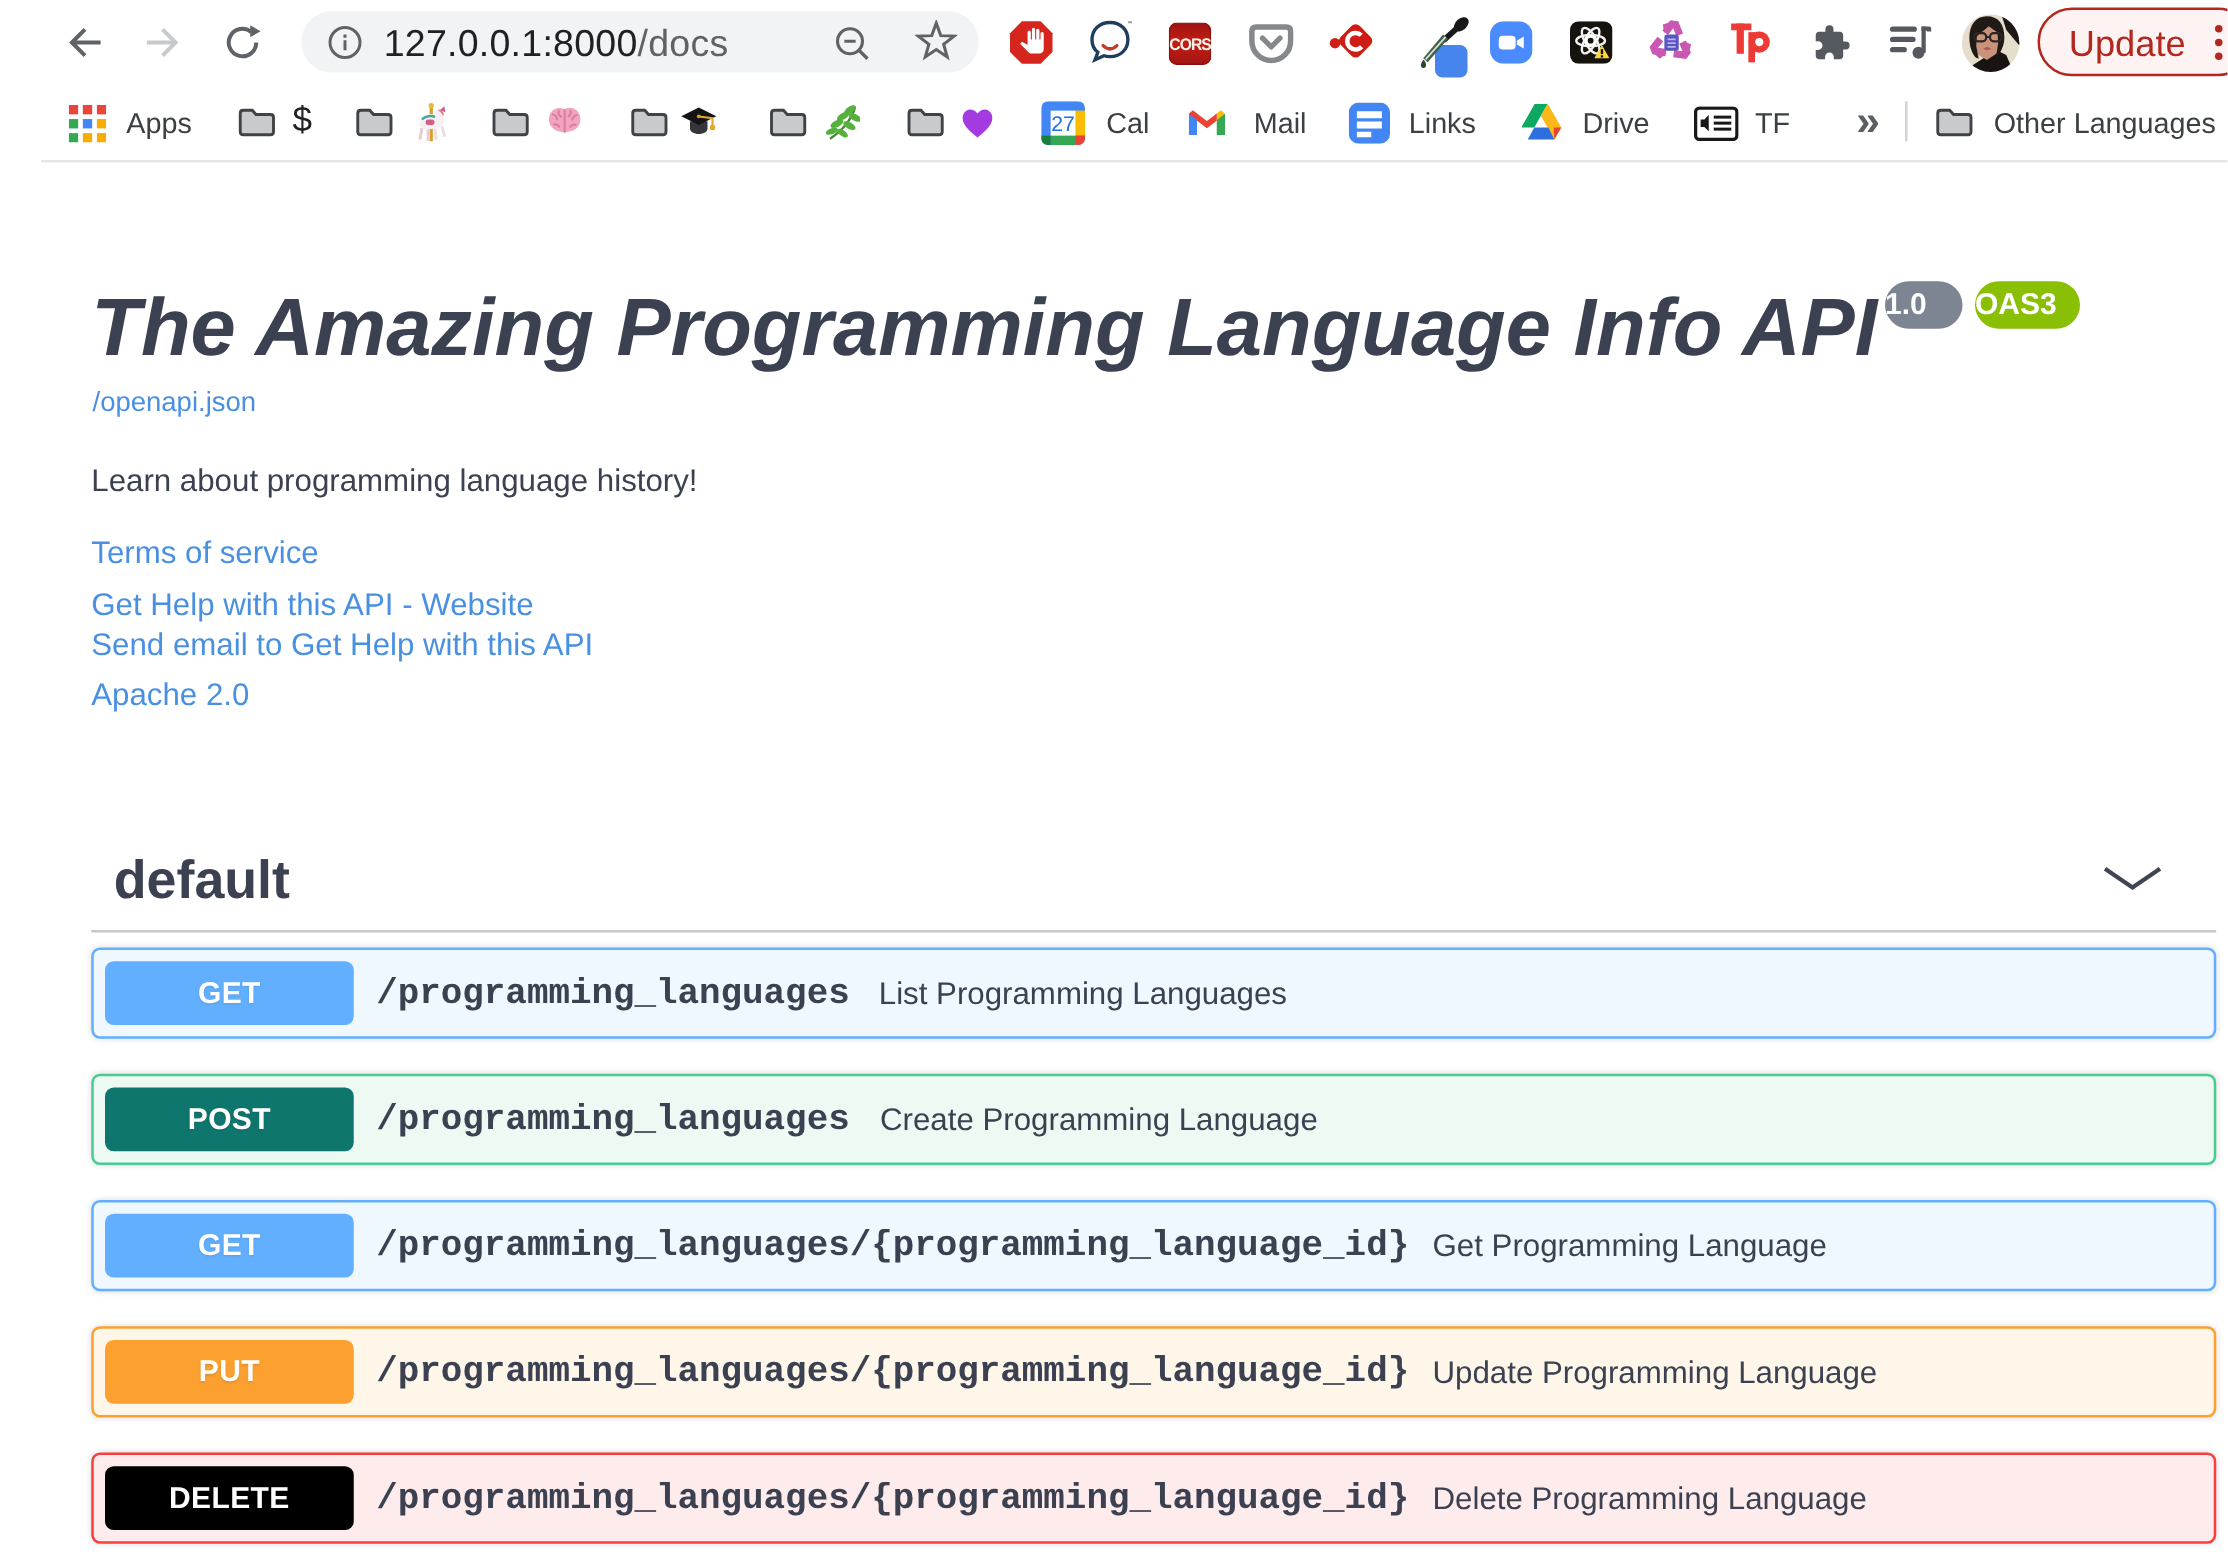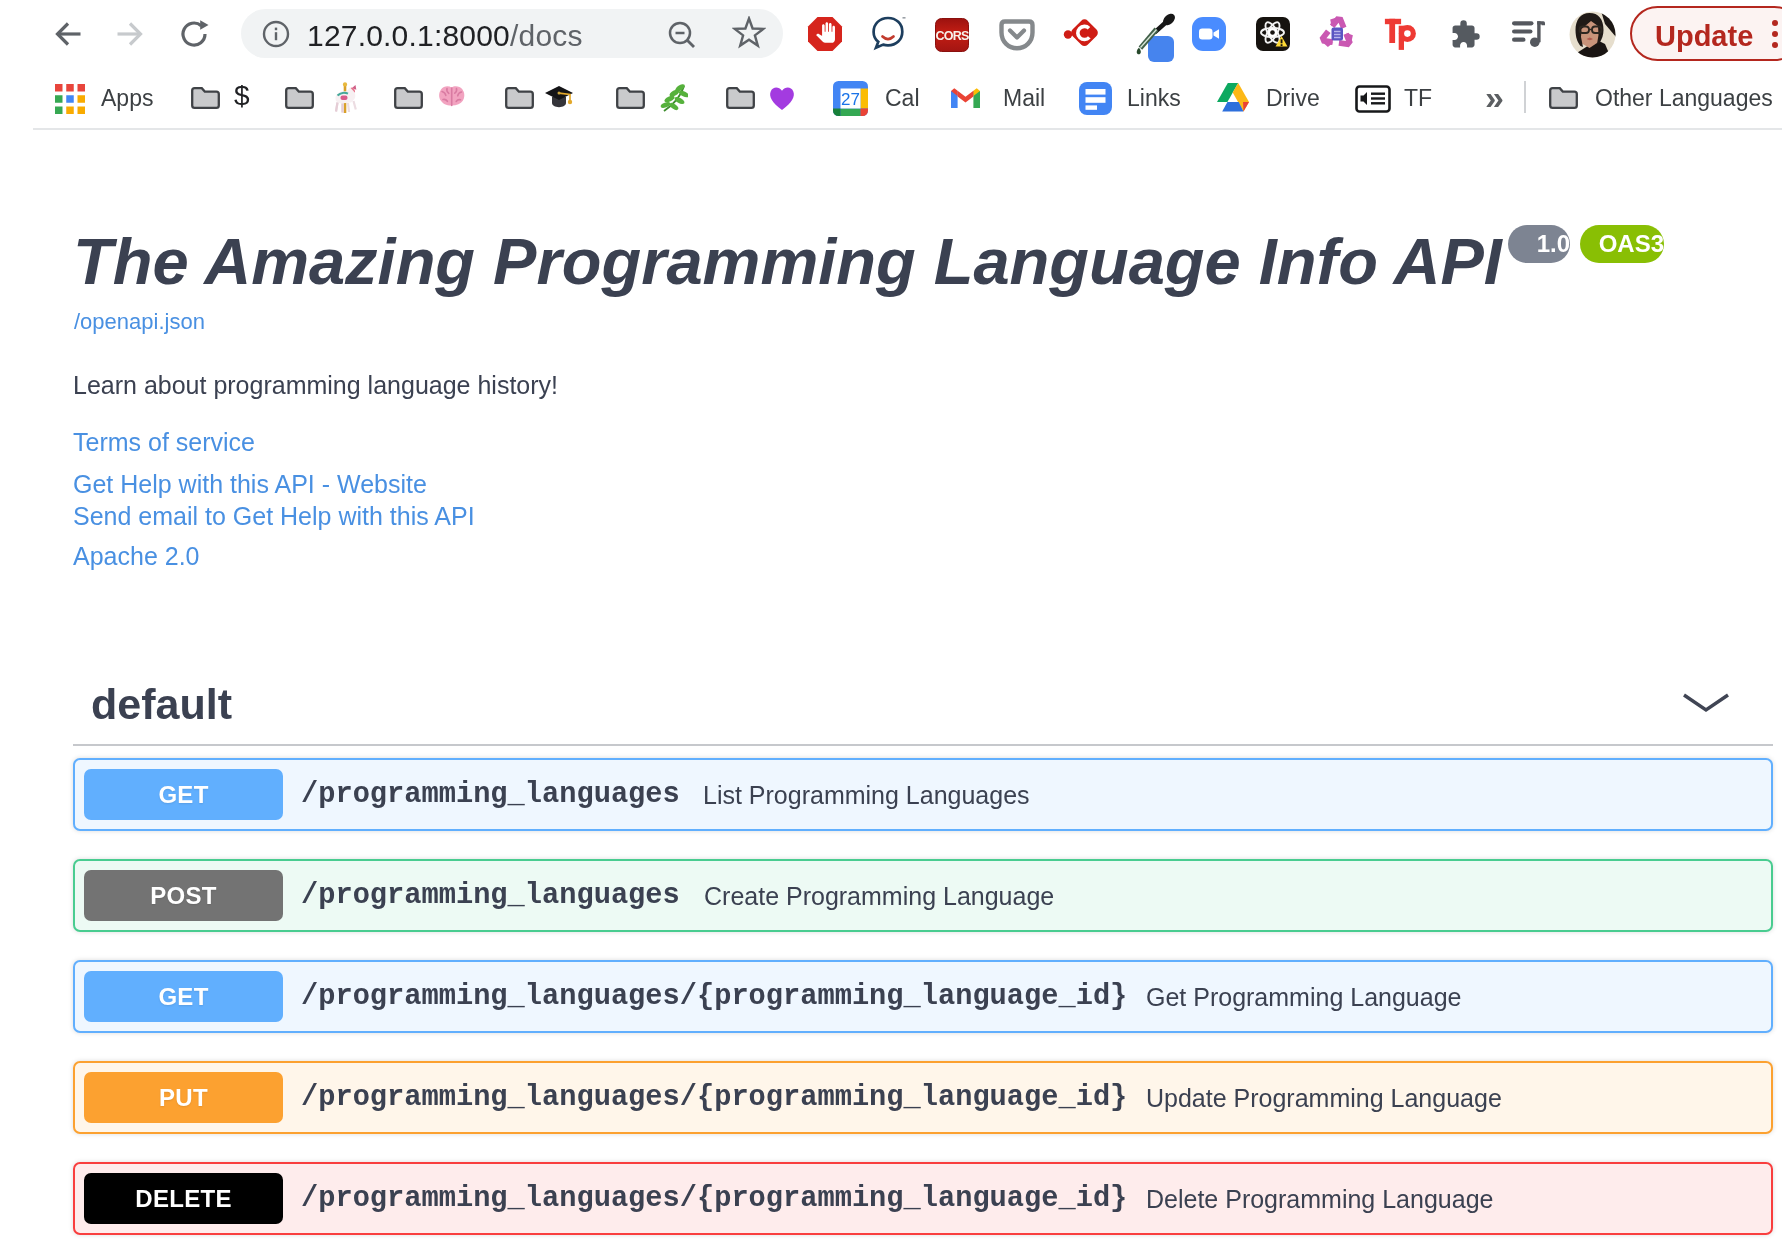--- a/index.html
+++ b/index.html
@@ -5,47 +5,47 @@
 * { margin:0; padding:0; box-sizing:border-box; }
 html,body { width:1782px; height:1246px; background:#fff; overflow:hidden; }
 body { font-family:"Liberation Sans", sans-serif; }
 #page { position:relative; width:1782px; height:1246px; background:#fff;margin-left:33px; }
 .abs { position:absolute; }
 
 #urlpill { left:208px; top:9px; width:542px; height:49px; border-radius:24.5px; background:#f1f3f4; }
 .urltext { left:274px; top:19px; font-size:30px; color:#202124; letter-spacing:0.2px; white-space:pre; }
 .urltext .path { color:#5f6368; }
 #updatebtn { left:1597px; top:6px; width:172px; height:55px; border-radius:27.5px; border:2.5px solid #b4271e; background:#fcf3f2; }
-#updatetxt { left:1622px; top:20px; font-size:29px; color:#b4271e;font-weight:bold; }
+#updatetxt { left:1622px; top:20px; font-size:29px; color:#b4271e; }
 
 .bklabel { font-size:23px; color:#3c4043; line-height:28px; top:84px; white-space:pre; }
 #bmdivider { left:0; top:128px; width:1782px; height:2px; background:#e4e6e8; }
 #bmsep { left:1491px; top:81px; width:2px; height:32px; background:#d0d2d5; }
 
 #title { left:40px; top:229px; font-size:65px; font-weight:bold; color:#3b4151; line-height:65px; letter-spacing:0;font-style:italic; }
-.badge { top:225px; height:38px; border-radius:19px; color:#fff; font-weight:bold; font-size:24px; text-align:right; line-height:38px; }
+.badge { top:225px; height:38px; border-radius:19px; color:#fff; font-weight:bold; font-size:24px; text-align:left; line-height:38px; }
 #badge10 { left:1475px; width:62px; background:#7d8492; }
 #badgeoas { left:1547px; width:84px; background:#89bf04; }
 #openapilink { left:41px; top:309px; font-size:22px; color:#4990e2; }
 .blue { color:#4990e2; }
 #desc { left:40px; top:371px; font-size:25px; color:#3b4151; }
 #tos { left:40px; top:428px; font-size:25px; }
 #contact { left:40px; top:469px; font-size:25px; line-height:31.6px; }
 #license { left:40px; top:542px; font-size:25px; }
 #deftag { left:58px; top:683px; font-size:43px; font-weight:bold; color:#3b4151; line-height:43px; }
 #defhr { left:40px; top:744px; width:1700px; height:2px; background:#c6c8cc; }
 
 .op { left:40px; width:1700px; height:73px; border-radius:7px; border:2px solid; box-shadow:0 0 5px rgba(0,0,0,0.14); }
 .op .method { position:absolute; left:9px; top:9px; width:199px; height:51px; border-radius:7px; color:#fff; font-weight:bold; font-size:24px; text-align:center; line-height:51px; letter-spacing:0.3px; text-shadow:0 1px 2px rgba(0,0,0,0.1); }
 .op .path { position:absolute; left:226px; top:0; height:69px; line-height:70px; font-family:"Liberation Mono", monospace; font-weight:bold; font-size:28.7px; color:#3b4151; }
 .op .odesc { position:absolute; top:0; height:69px; line-height:70px; font-size:25px; color:#3b4151; }
 .op-get { border-color:#61affe; background:#eff7ff; }
 .op-get .method { background:#61affe; }
 .op-post { border-color:#49cc90; background:#edfaf4; }
-.op-post .method { background:#737373; }
+.op-post .method { background:#0f766e; }
 .op-put { border-color:#fca130; background:#fff6ea; }
 .op-put .method { background:#fca130; }
 .op-del { border-color:#f93e3e; background:#feecec; }
 .op-del .method { background:#000000; }
 </style>
 </head>
 <body>
 <div id="page">
 
   <svg class="abs" style="left:19px;top:18px" width="32" height="32" viewBox="0 0 32 32" fill="none" stroke="#5f6368" stroke-width="3.2">

